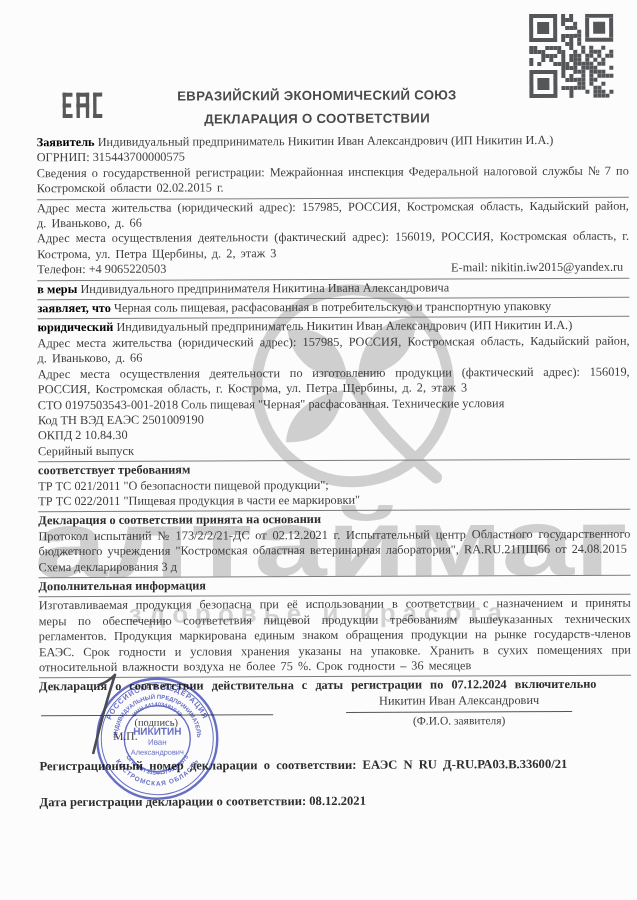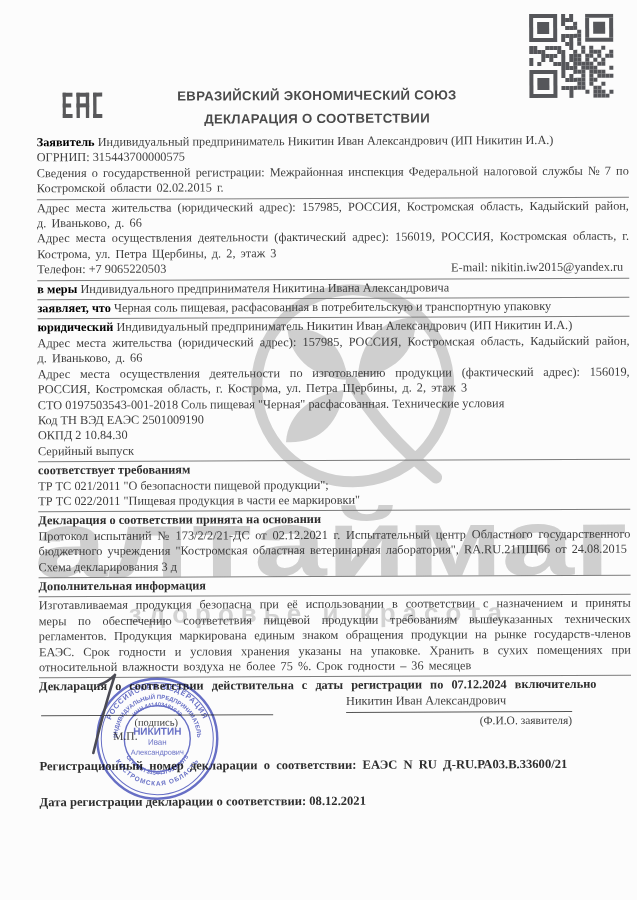--- a/index.html
+++ b/index.html
@@ -27,23 +27,23 @@
 
   
   .wm{position:absolute;z-index:1;pointer-events:none;}
   .wm-sub{left:128px;top:598px;font-family:"Liberation Sans",sans-serif;font-size:26px;
           letter-spacing:7px;color:#c9c9c9;font-weight:bold;opacity:.8;}
 
   
   .sig-line-left{position:absolute;left:40px;top:714px;width:232px;border-top:1.3px solid #555;z-index:2;}
   .sig-caption{position:absolute;left:95px;top:716px;width:120px;text-align:center;font-size:10.5px;color:#3e3e3e;z-index:2;}
   .mp{position:absolute;left:112px;top:729px;font-size:11.5px;color:#3e3e3e;z-index:2;}
-  .fio-name{position:absolute;left:345px;top:694px;width:226px;text-align:left;font-size:12.3px;color:#3e3e3e;z-index:2;}
+  .fio-name{position:absolute;left:345px;top:694px;width:226px;text-align:center;font-size:12.3px;color:#3e3e3e;z-index:2;}
   .fio-line{position:absolute;left:345px;top:712px;width:226px;border-top:1.3px solid #555;z-index:2;}
-  .fio-caption{position:absolute;left:345px;top:715px;width:226px;text-align:right;font-size:11.5px;color:#3e3e3e;z-index:2;}
+  .fio-caption{position:absolute;left:345px;top:715px;width:226px;text-align:center;font-size:11.5px;color:#3e3e3e;z-index:2;}
   .stamp{position:absolute;left:90px;top:672px;z-index:4;mix-blend-mode:multiply;opacity:.92;}
   .signature{position:absolute;left:74px;top:668px;z-index:5;}
 
   
   .regnum{position:absolute;left:38px;top:758px;width:592px;font-weight:bold;color:#2e2e2e;
           font-size:12.6px;word-spacing:3px;z-index:2;}
   .regdate{position:absolute;left:38px;top:794px;width:592px;font-weight:bold;color:#2e2e2e;
            font-size:12.6px;z-index:2;}
 </style>
 </head>
@@ -254,21 +254,21 @@
       <div><span class="lbl">Заявитель</span>
         <span>Индивидуальный предприниматель Никитин Иван Александрович (ИП Никитин И.А.)</span></div>
       <div>ОГРНИП: 315443700000575</div>
       <div class="jst">Сведения о государственной регистрации: Межрайонная инспекция Федеральной налоговой службы № 7 по Костромской области 02.02.2015 г.</div>
     </div>
 
     <div class="sect">
       <div class="jst">Адрес места жительства (юридический адрес): 157985, РОССИЯ, Костромская область, Кадыйский район, д. Иваньково, д. 66</div>
       <div class="jst">Адрес места осуществления деятельности (фактический адрес): 156019, РОССИЯ, Костромская область, г. Кострома, ул. Петра Щербины, д. 2, этаж 3</div>
       <div class="phone-row">
-        <span>Телефон: +7 9065220503</span>
+        <span>Телефон: +4 9065220503</span>
         <span>E-mail: nikitin.iw2015@yandex.ru</span>
       </div>
     </div>
 
     <div class="sect">
       <span class="lbl">в меры</span>
       <span>Индивидуального предпринимателя Никитина Ивана Александровича</span>
     </div>
 
     <div class="sect">

